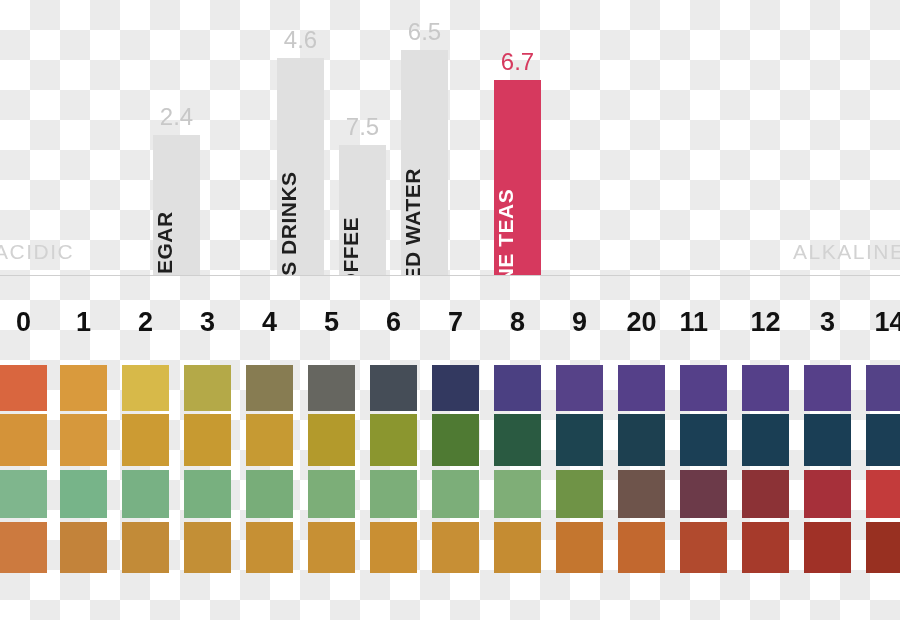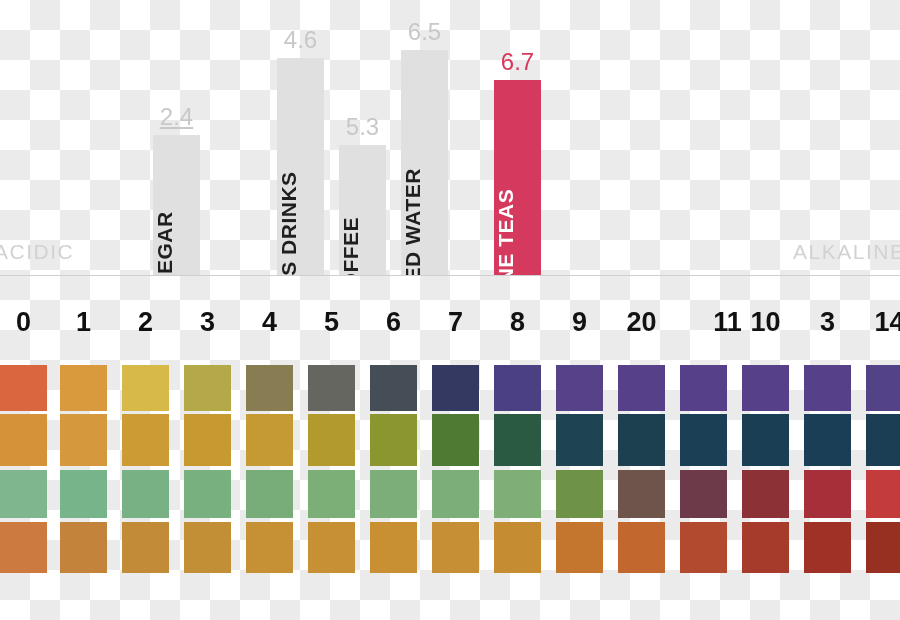--- a/index.html
+++ b/index.html
@@ -137,33 +137,33 @@
 </style>
 </head>
 <body>
 
 <div id="root">
 
   <div id="chart-area">
     <div id="baseline"></div>
     <div id="bars-container">
         <div class="bar-group" style="left: 153px; width: 47px; height: 140px;">
-          <div class="bar-value" style="bottom: 144px; text-decoration: underline;">2.4</div>
+          <div class="bar-value" style="bottom: 144px;">2.4</div>
           <div class="bar-rect" style="height: 140px;">
             <div class="bar-label">VINEGAR</div>
           </div>
         </div>
         <div class="bar-group" style="left: 277px; width: 47px; height: 217px;">
           <div class="bar-value" style="bottom: 221px;">4.6</div>
           <div class="bar-rect" style="height: 217px;">
             <div class="bar-label">SPORTS DRINKS</div>
           </div>
         </div>
         <div class="bar-group" style="left: 339px; width: 47px; height: 130px;">
-          <div class="bar-value" style="bottom: 134px;">5.3</div>
+          <div class="bar-value" style="bottom: 134px;">7.5</div>
           <div class="bar-rect" style="height: 130px;">
             <div class="bar-label">COFFEE</div>
           </div>
         </div>
         <div class="bar-group" style="left: 401px; width: 47px; height: 225px;">
           <div class="bar-value" style="bottom: 229px;">6.5</div>
           <div class="bar-rect" style="height: 225px;">
             <div class="bar-label">BOTTLED WATER</div>
           </div>
         </div>
@@ -184,22 +184,22 @@
       <div class="ph-number" style="left: 60px; width: 47px;">1</div>
       <div class="ph-number" style="left: 122px; width: 47px;">2</div>
       <div class="ph-number" style="left: 184px; width: 47px;">3</div>
       <div class="ph-number" style="left: 246px; width: 47px;">4</div>
       <div class="ph-number" style="left: 308px; width: 47px;">5</div>
       <div class="ph-number" style="left: 370px; width: 47px;">6</div>
       <div class="ph-number" style="left: 432px; width: 47px;">7</div>
       <div class="ph-number" style="left: 494px; width: 47px;">8</div>
       <div class="ph-number" style="left: 556px; width: 47px;">9</div>
       <div class="ph-number" style="left: 618px; width: 47px;">20</div>
-      <div class="ph-number" style="left: 704px; width: 47px;">11</div>
-      <div class="ph-number" style="left: 742px; width: 47px;">10</div>
+      <div class="ph-number" style="left: 661px; width: 47px; text-align: right;">11</div>
+      <div class="ph-number" style="left: 742px; width: 47px;">12</div>
       <div class="ph-number" style="left: 804px; width: 47px;">3</div>
       <div class="ph-number" style="left: 866px; width: 47px;">14</div>
     </div>
 
   <div id="swatch-grid">
       <div class="swatch" style="left: 0px; width: 47px; top: 3px; height: 46px; background: rgb(217, 102, 63);"></div>
       <div class="swatch" style="left: 60px; width: 47px; top: 3px; height: 46px; background: rgb(217, 154, 61);"></div>
       <div class="swatch" style="left: 122px; width: 47px; top: 3px; height: 46px; background: rgb(215, 185, 73);"></div>
       <div class="swatch" style="left: 184px; width: 47px; top: 3px; height: 46px; background: rgb(180, 169, 72);"></div>
       <div class="swatch" style="left: 246px; width: 47px; top: 3px; height: 46px; background: rgb(135, 124, 82);"></div>

